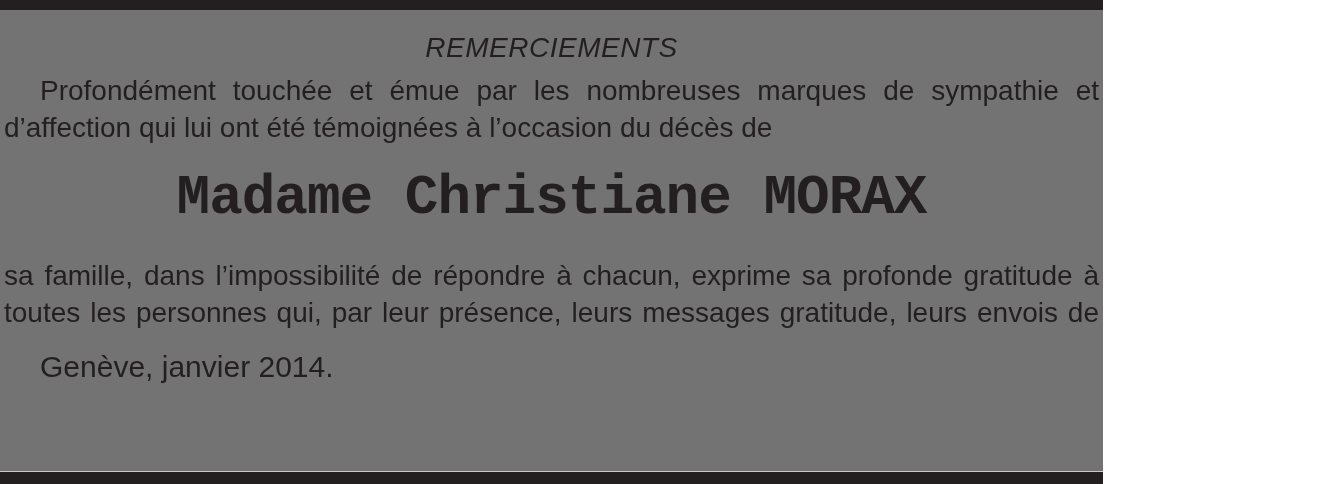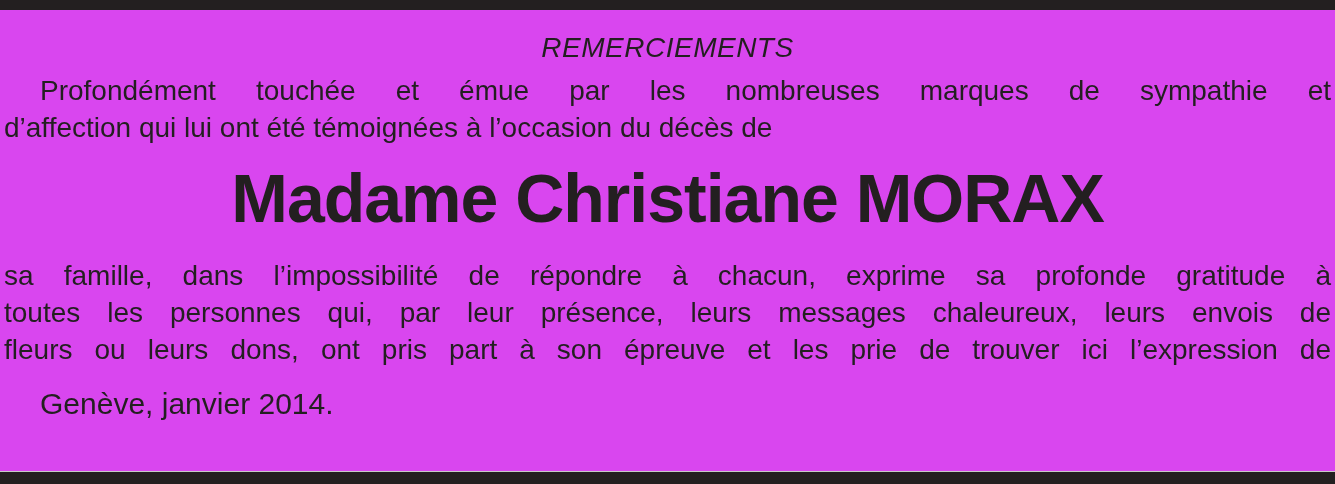--- a/index.html
+++ b/index.html
@@ -2,23 +2,23 @@
 <html><head>
 <meta charset="utf-8">
 <style>
   html, body {
     margin: 0;
     padding: 0;
     background: #ffffff;
   }
   .page {
     position: relative;
-    width: 1335px;
+    width: 1103px;
     height: 484px;
-    background: #d946ef;
+    background: #737373;
     color: #231f20;
     font-family: "Liberation Sans", sans-serif;
     overflow: hidden;
     box-sizing: border-box;
   }
   .rule {
     width: 100%;
     background: #231f20;
   }
   .rule-top {
@@ -58,23 +58,24 @@
   .intro {
     margin-top: 9px;
   }
   .line.indented {
     text-indent: 36px;
   }
   .deceased-name {
     margin-top: 4px;
     text-align: center;
     font-weight: bold;
-    font-size: 68px;
+    font-size: 56px;
     line-height: 96px;
     letter-spacing: -1px;
+    font-family: Liberation Mono, monospace;
   }
   .body-para {
     margin-top: 11px;
   }
   .closing {
     margin-top: 17px;
     font-size: 30px;
     line-height: 37px;
     text-indent: 36px;
   }
@@ -92,22 +93,21 @@
 
     <div class="para intro">
       <div class="line indented">Profondément touchée et émue par les nombreuses marques de sympathie et</div>
       <div class="line last">d’affection qui lui ont été témoignées à l’occasion du décès de</div>
     </div>
 
     <div class="deceased-name">Madame Christiane MORAX</div>
 
     <div class="para body-para">
       <div class="line">sa famille, dans l’impossibilité de répondre à chacun, exprime sa profonde gratitude à</div>
-      <div class="line">toutes les personnes qui, par leur présence, leurs messages chaleureux, leurs envois de</div>
-      <div class="line">fleurs ou leurs dons, ont pris part à son épreuve et les prie de trouver ici l’expression de</div>
+      <div class="line">toutes les personnes qui, par leur présence, leurs messages gratitude, leurs envois de</div>
     </div>
 
     <div class="closing">Genève, janvier 2014.</div>
 
   </div>
 
   <div class="rule rule-bottom"></div>
 
 </div>
 

